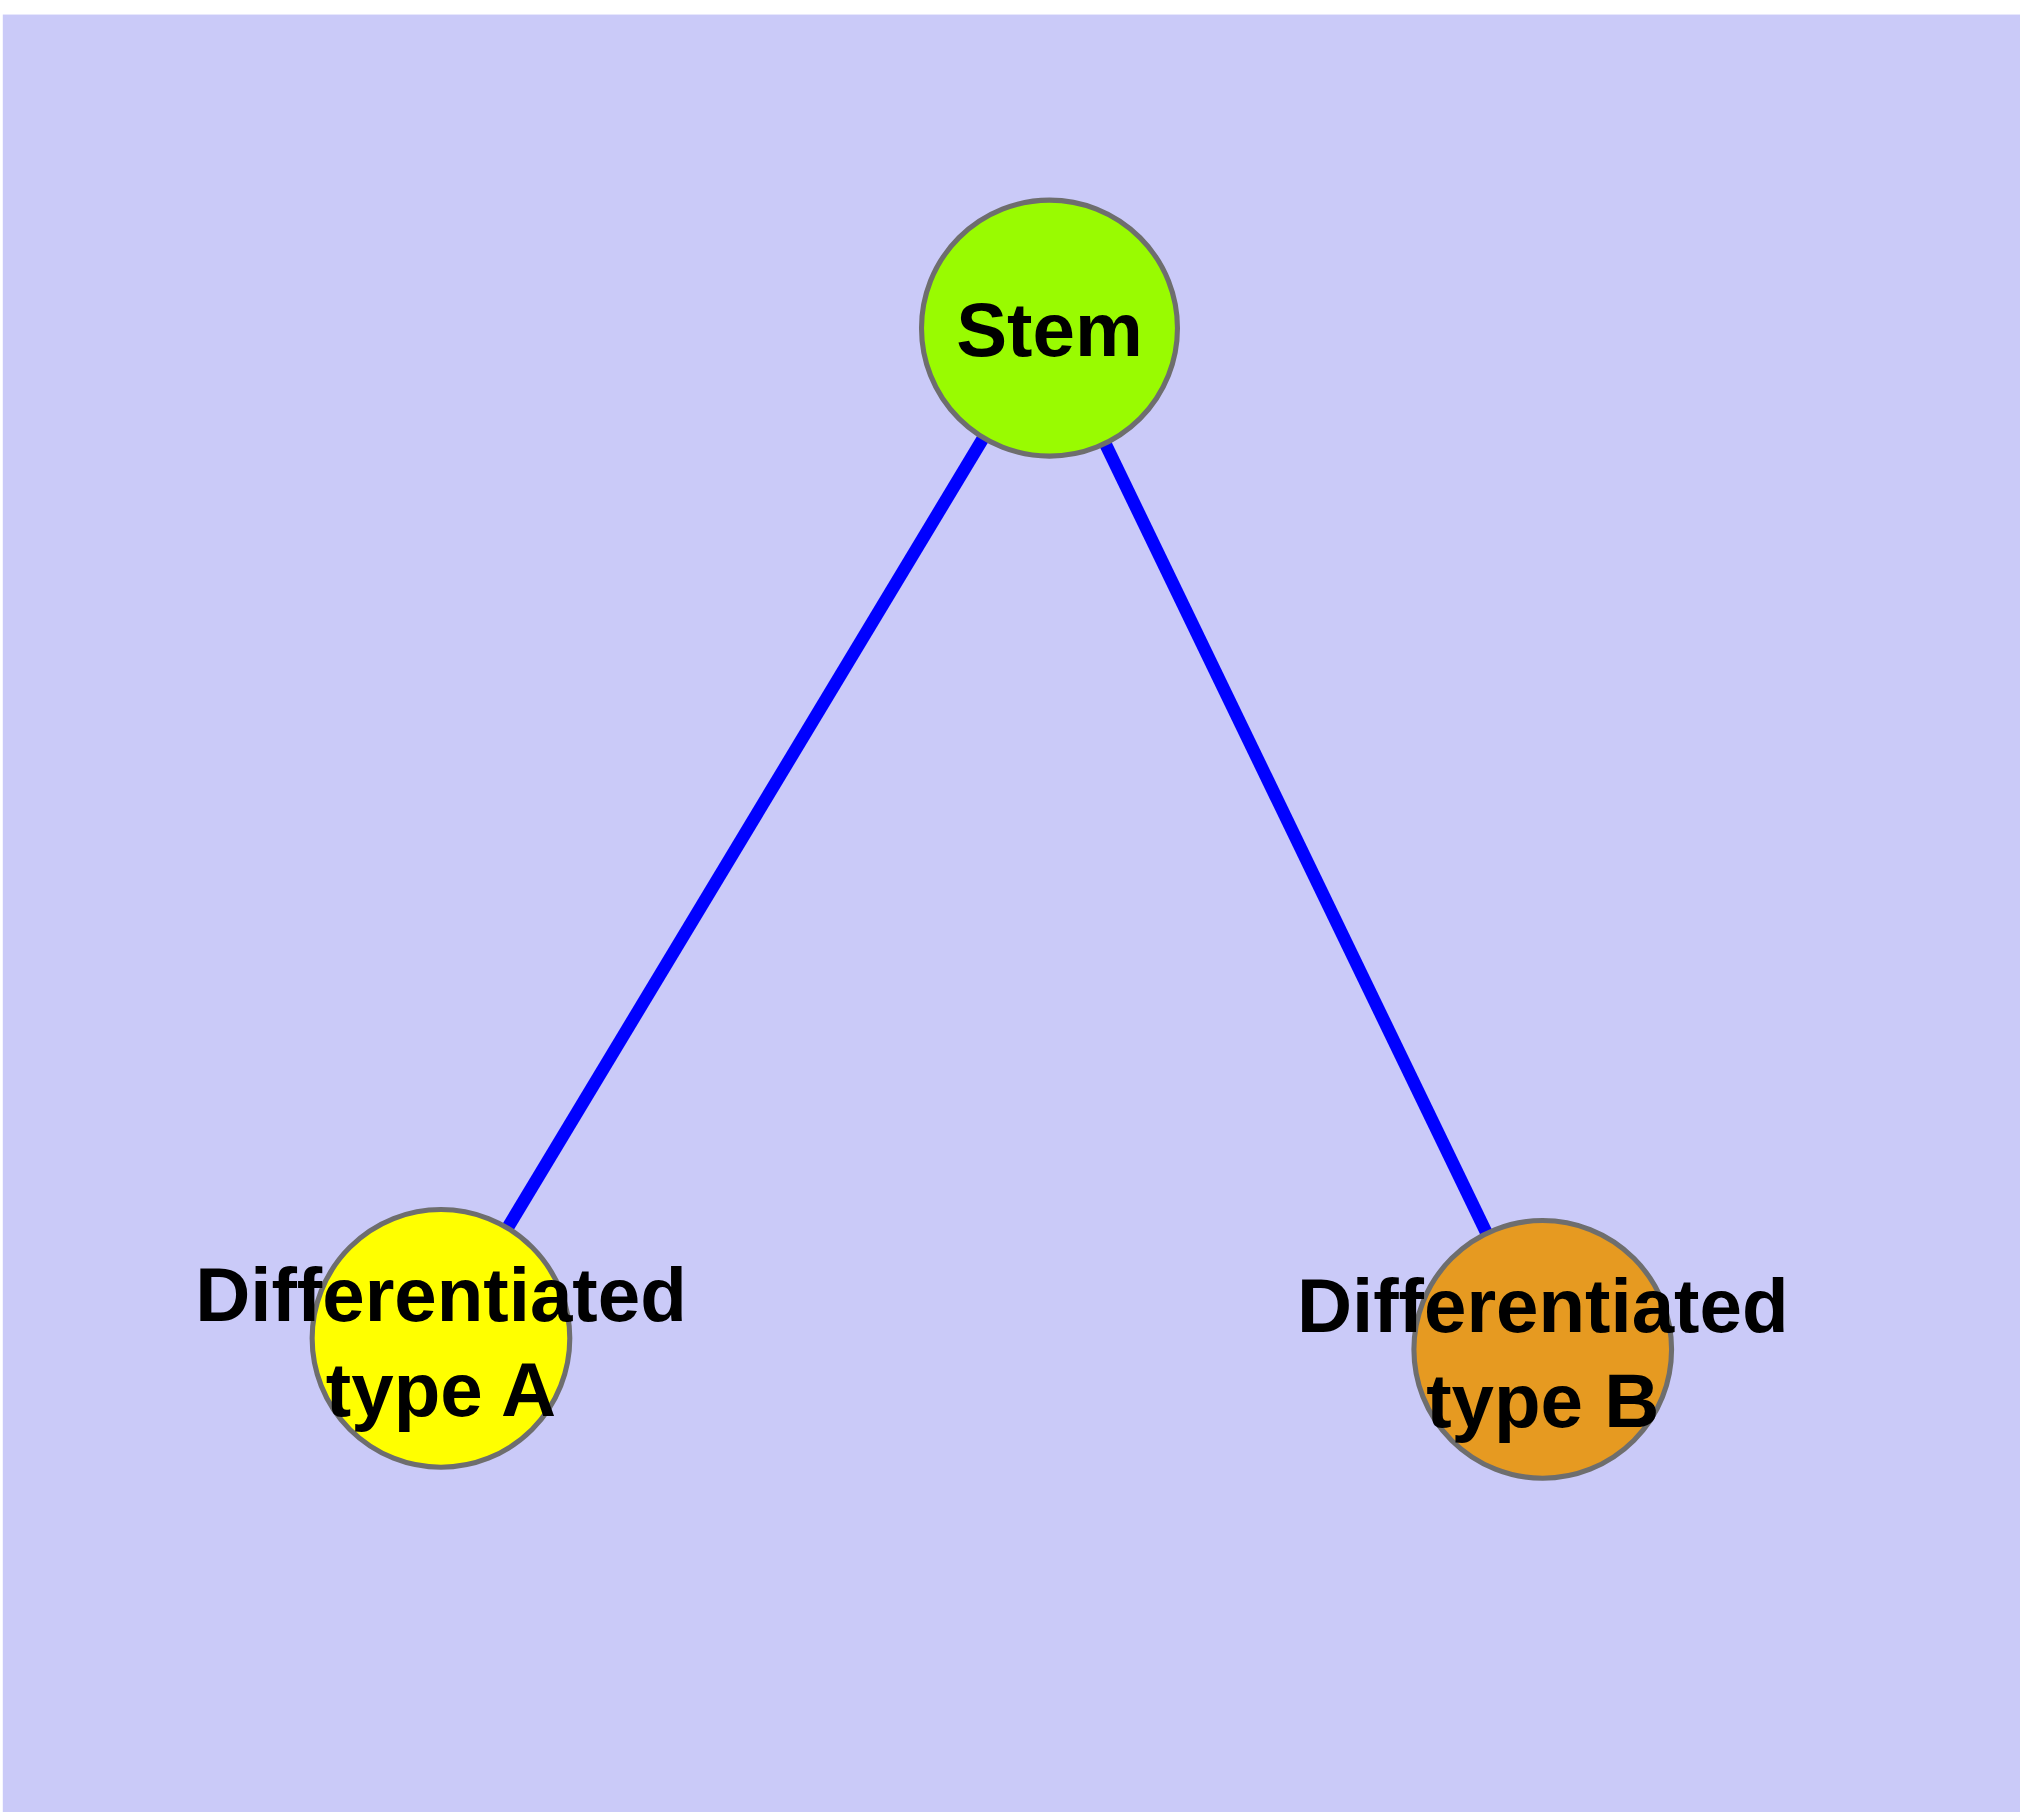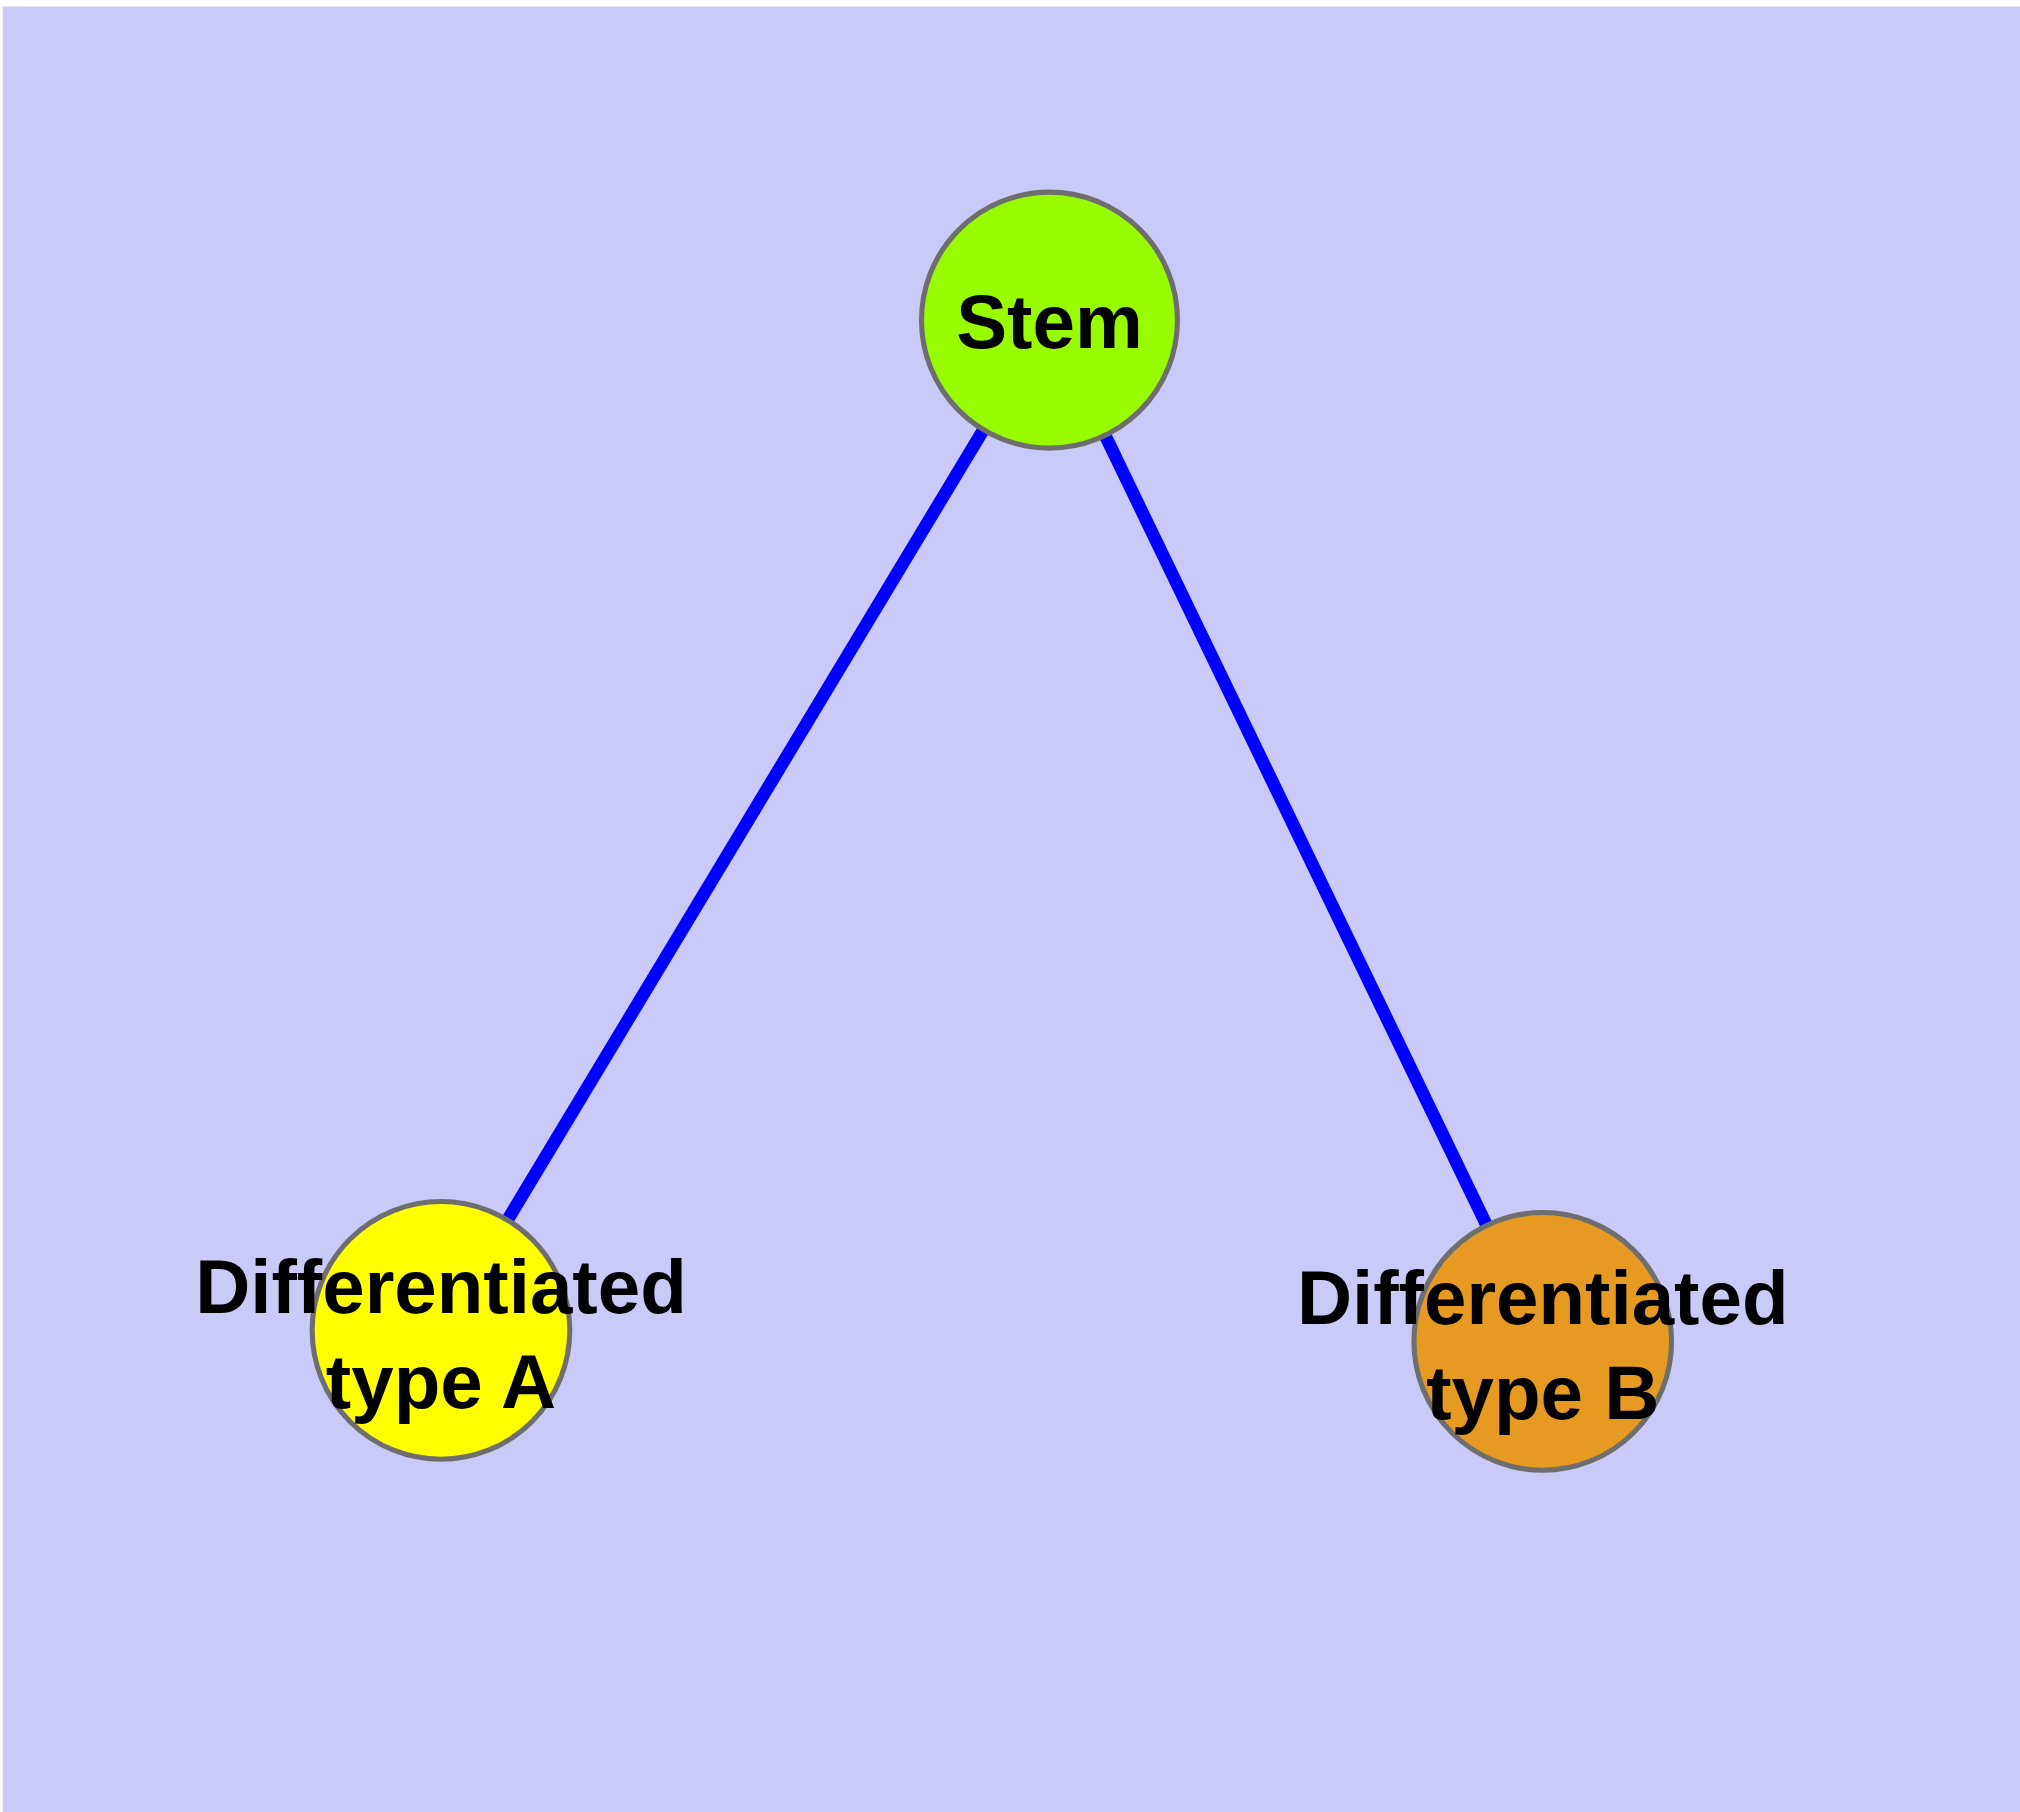--- a/index.html
+++ b/index.html
@@ -6,21 +6,21 @@
     margin: 0;
     padding: 0;
     width: 2021px;
     height: 1812px;
     background: #ffffff;
     overflow: hidden;
   }
   .diagram-wrap {
     position: absolute;
     left: 0;
-    top: 4px;
+    top: 12px;
     width: 2021px;
     height: 1616px;
   }
   svg {
     display: block;
   }
   .edge {
     stroke-width: 15;
     fill: none;
     stroke-linecap: butt;

